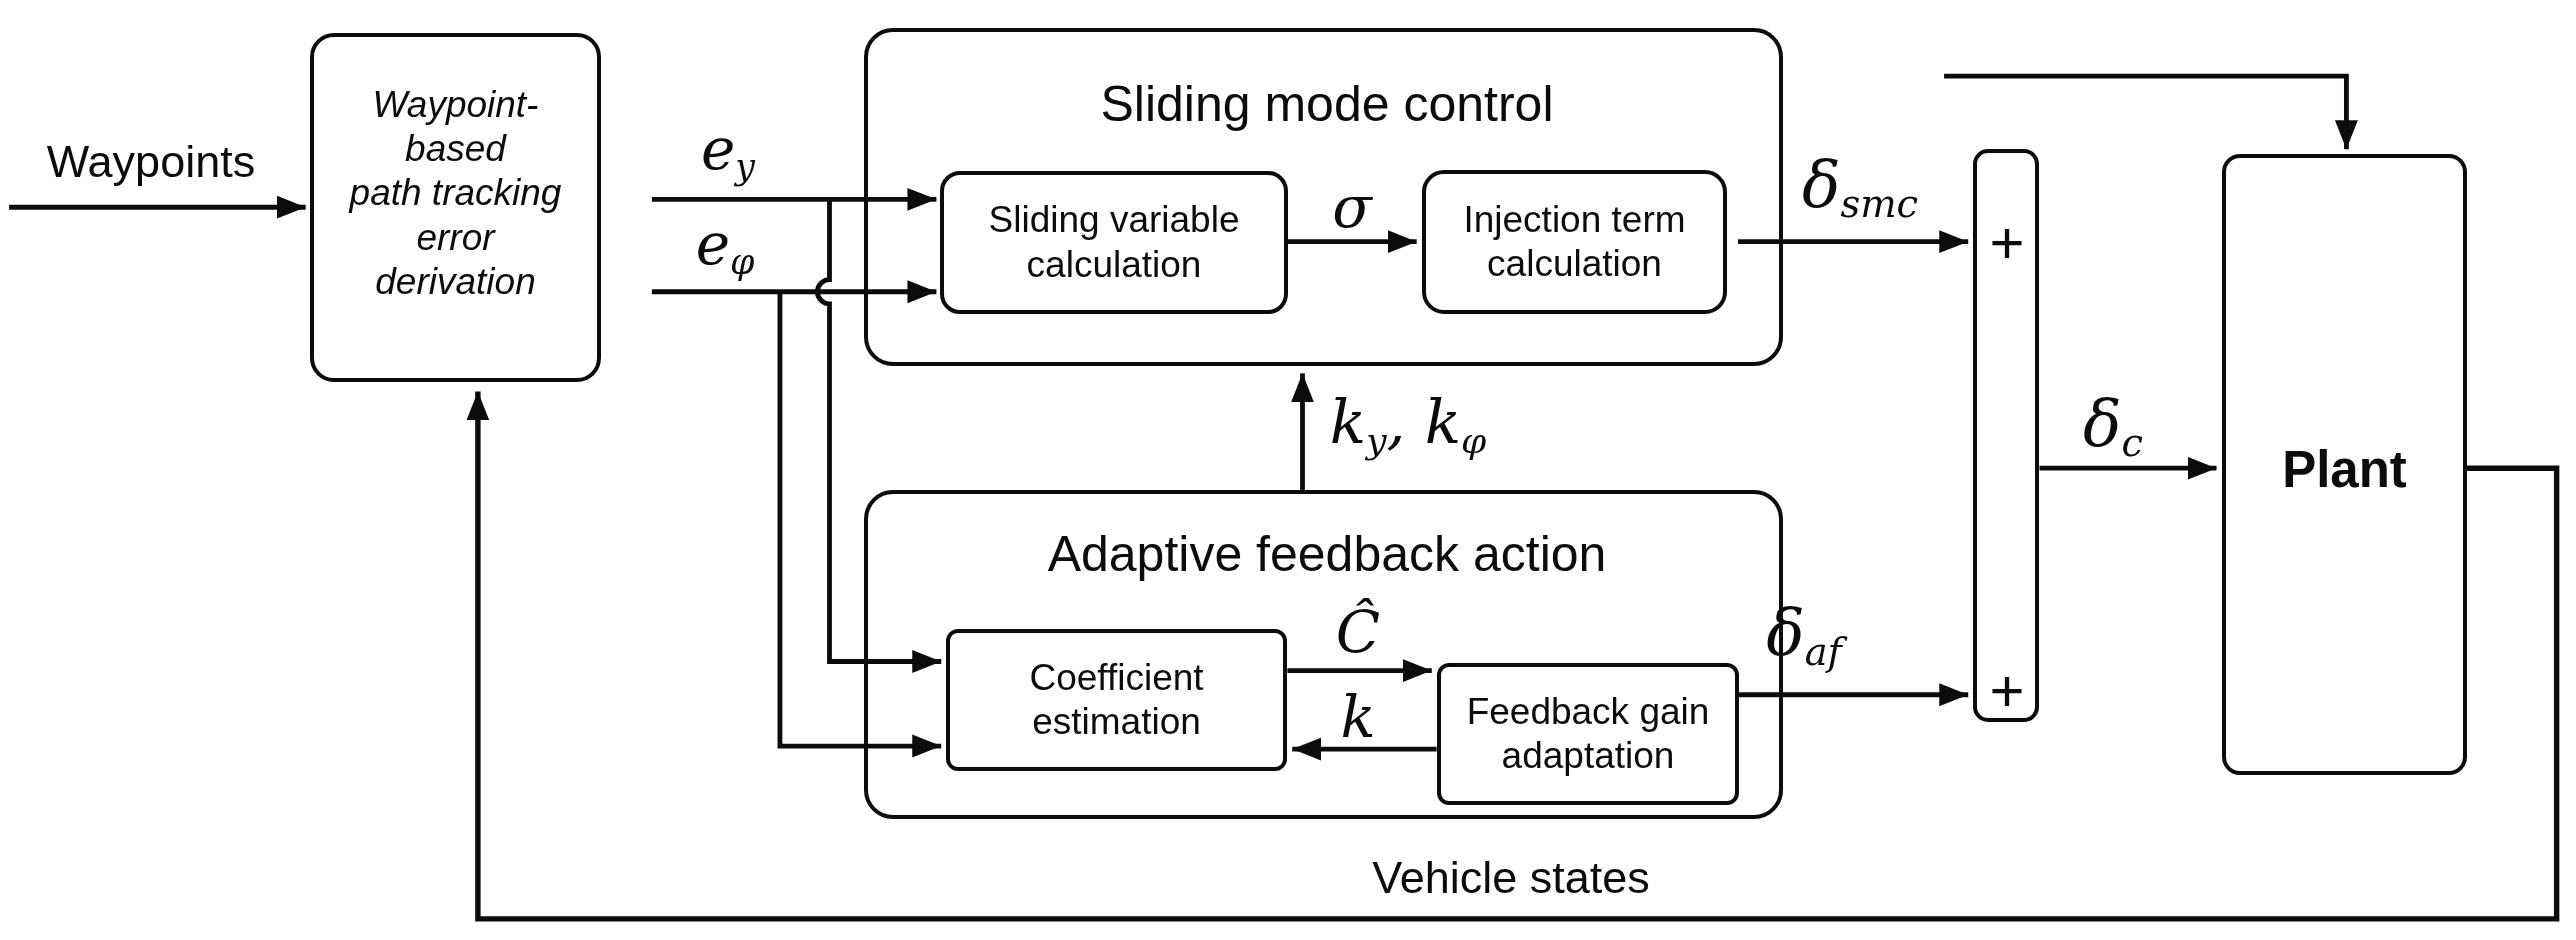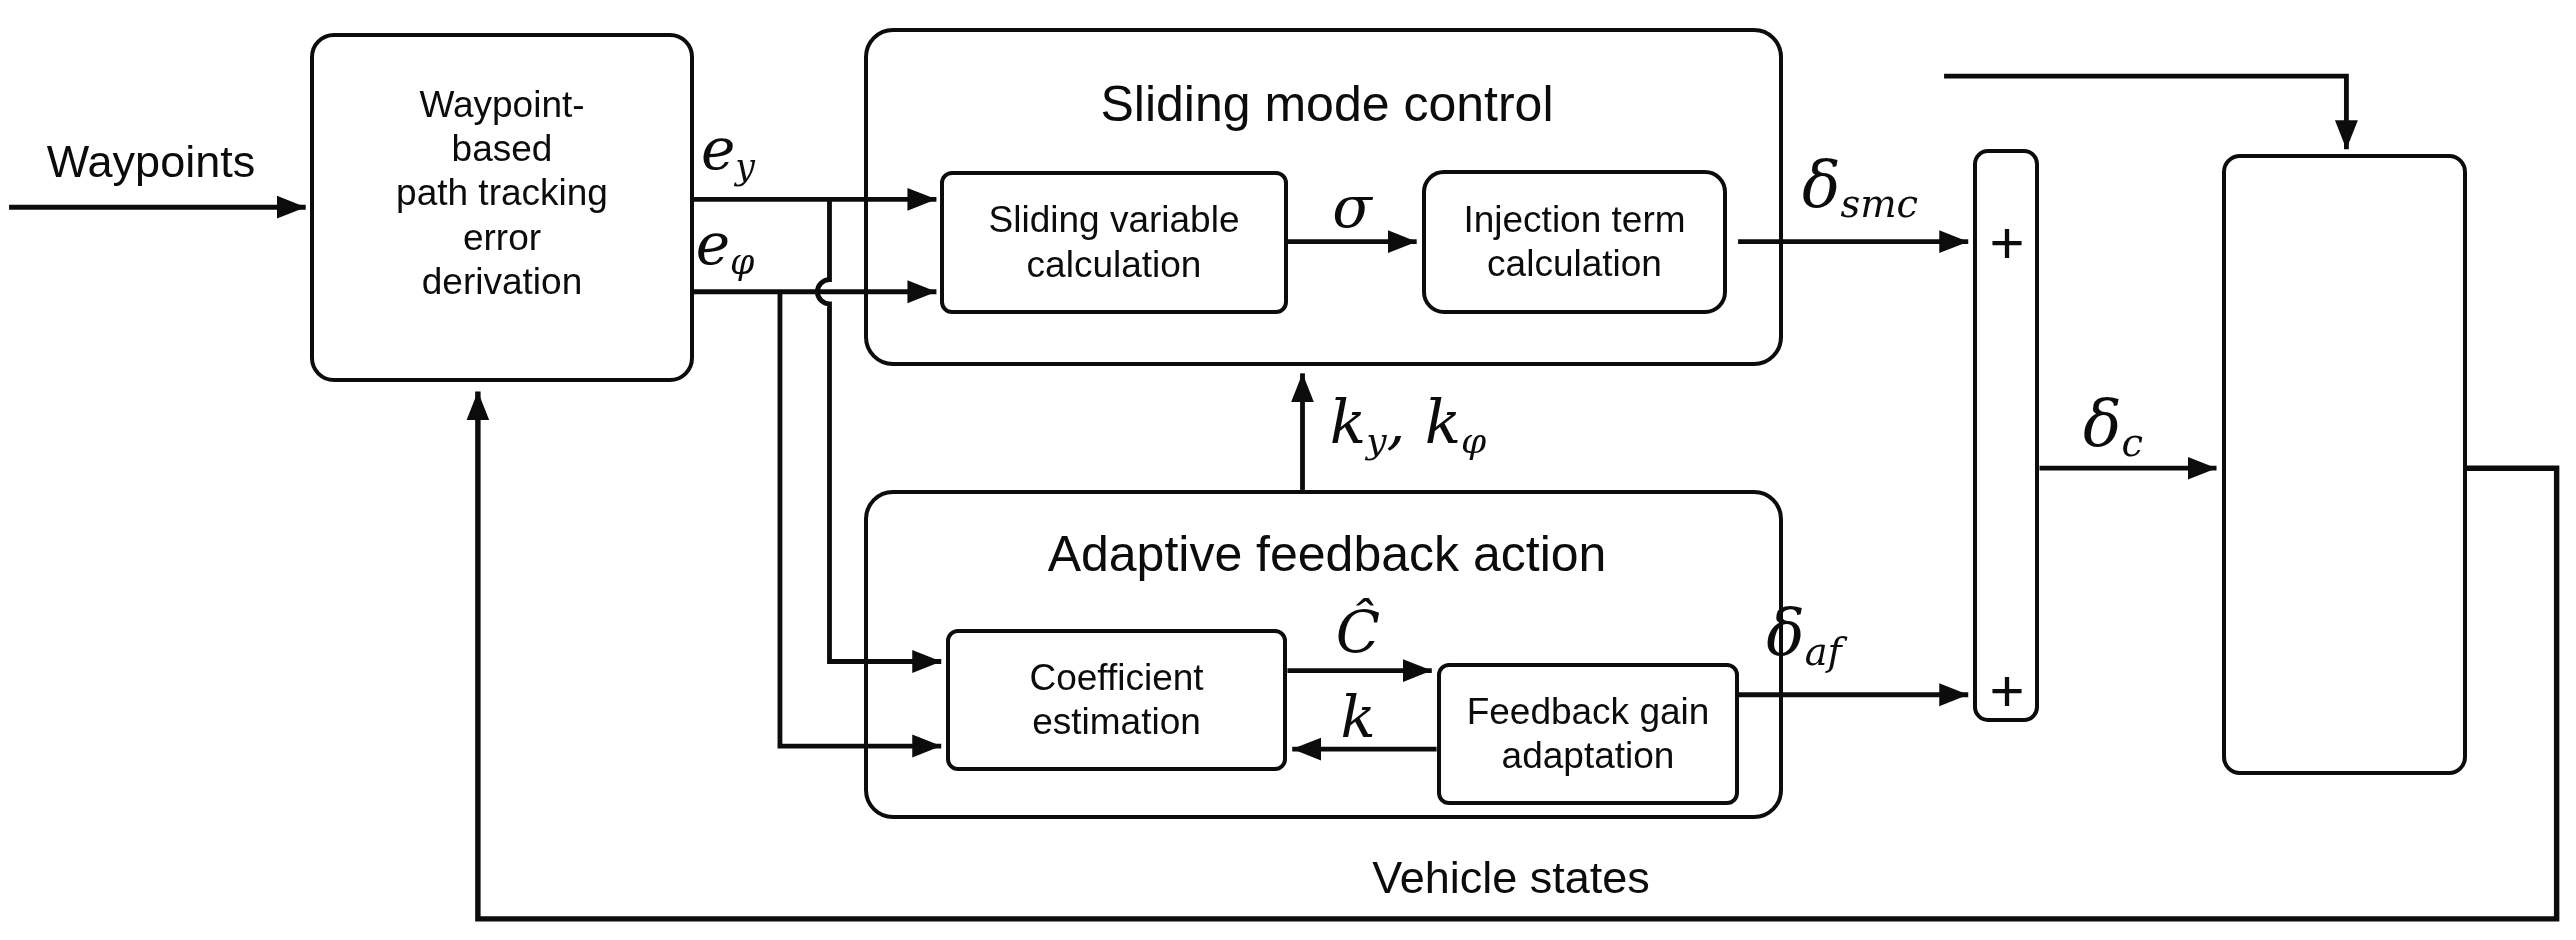--- a/index.html
+++ b/index.html
@@ -44,32 +44,32 @@
       <path d="M2155,811 V618" marker-end="url(#ah)"></path>
       <path d="M2130,1110 H2369" marker-end="url(#ah)"></path>
       <path d="M2377,1240 H2138" marker-end="url(#ah)"></path>
       <path d="M2876,1150 H3257" marker-end="url(#ah)"></path>
       <path d="M3375,775 H3668" marker-end="url(#ah)"></path>
       <path d="M3217,126 H3883 V247" marker-end="url(#ah)"></path>
       <path stroke-width="9" d="M4081,775 H4231 V1521 H790 V648" marker-end="url(#ah)"></path>
     </g>
   </svg>
 
-  <div class="box" style="left:310px;top:33px;width:384px;height:349px;border-radius:24px;padding-bottom:28px;">
+  <div class="box" style="left:310px;top:33px;width:291px;height:349px;border-radius:24px;padding-bottom:28px;font-style:italic;">
     <div>Waypoint-</div>
     <div>based</div>
     <div>path tracking</div>
     <div>error</div>
     <div>derivation</div>
   </div>
 
   <div class="box container-box" style="left:864px;top:28px;width:919px;height:338px;border-radius:29px;"></div>
   <div class="lbl title" style="left:1327px;top:104px;">Sliding mode control</div>
 
-  <div class="box" style="left:940px;top:171px;width:348px;height:143px;border-radius:12px;">
+  <div class="box" style="left:940px;top:171px;width:348px;height:143px;border-radius:20px;">
     <div>Sliding variable</div>
     <div>calculation</div>
   </div>
 
   <div class="box" style="left:1422px;top:170px;width:305px;height:144px;border-radius:22px;">
     <div>Injection term</div>
     <div>calculation</div>
   </div>
 
   <div class="box container-box" style="left:864px;top:490px;width:919px;height:329px;border-radius:29px;"></div>
@@ -83,20 +83,21 @@
   <div class="box" style="left:1437px;top:629px;width:302px;height:142px;border-radius:12px;margin-top:34px;">
     <div>Feedback gain</div>
     <div>adaptation</div>
   </div>
 
   <div class="box" style="left:1973px;top:149px;width:66px;height:573px;border-radius:15px;"></div>
   <div class="lbl plus" style="left:2007px;top:242px;">+</div>
   <div class="lbl plus" style="left:2007px;top:690px;">+</div>
 
   <div class="box" style="left:2222px;top:154px;width:245px;height:621px;border-radius:18px;">
+    <div class="plant-title">Plant</div>
   </div>
 
   <div class="lbl" style="left:151px;top:162px;">Waypoints</div>
   <div class="lbl" style="left:1511px;top:878px;">Vehicle states</div>
 
   <div class="lbl math" style="left:728px;top:149px;">
     <span>e</span><span class="sub">y</span>
   </div>
   <div class="lbl math" style="left:725px;top:244px;">
     <span>e</span><span class="sub">φ</span>

